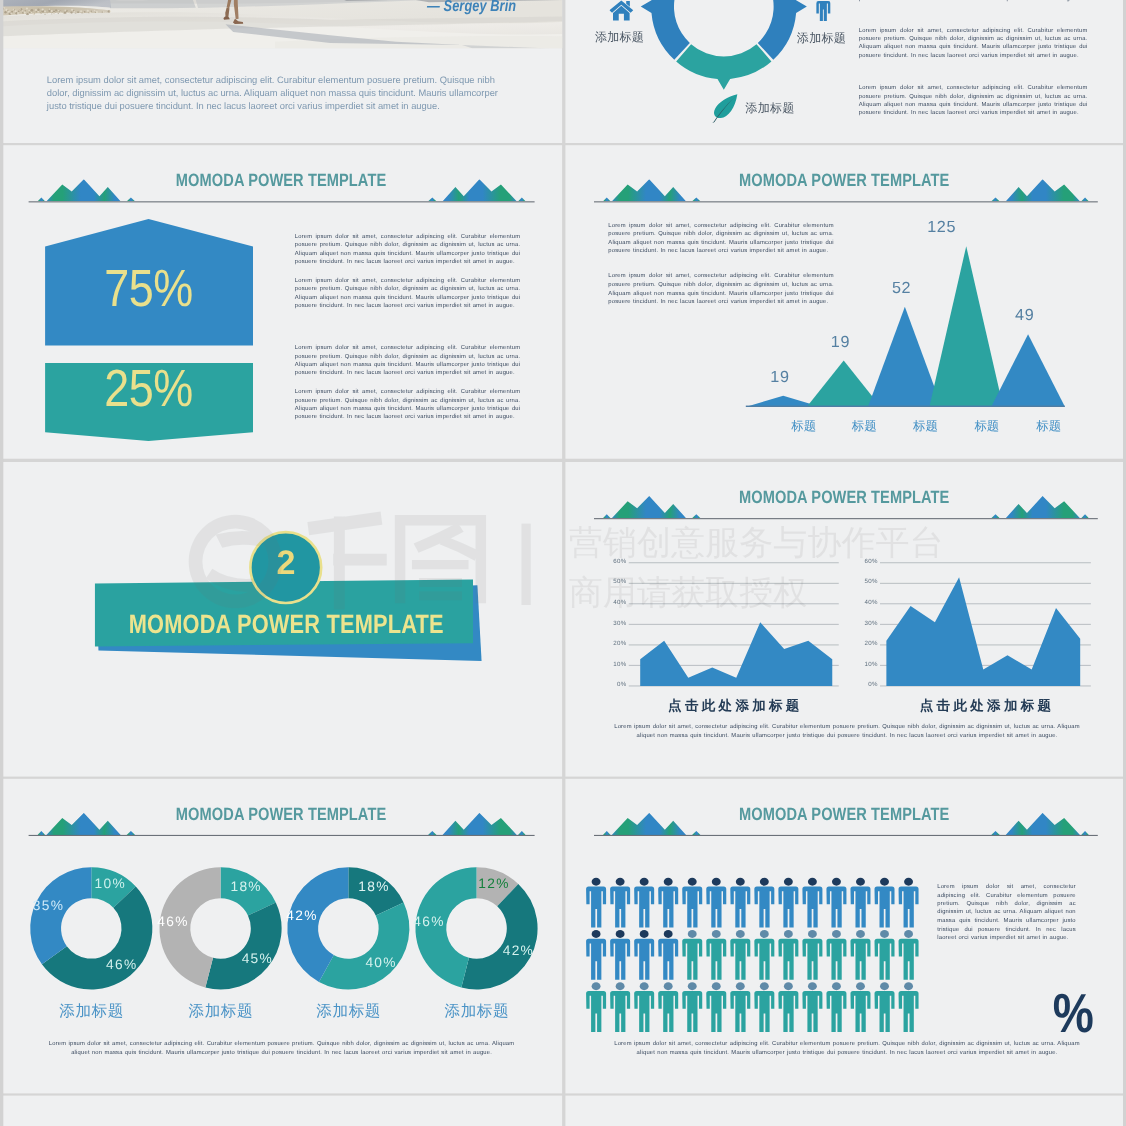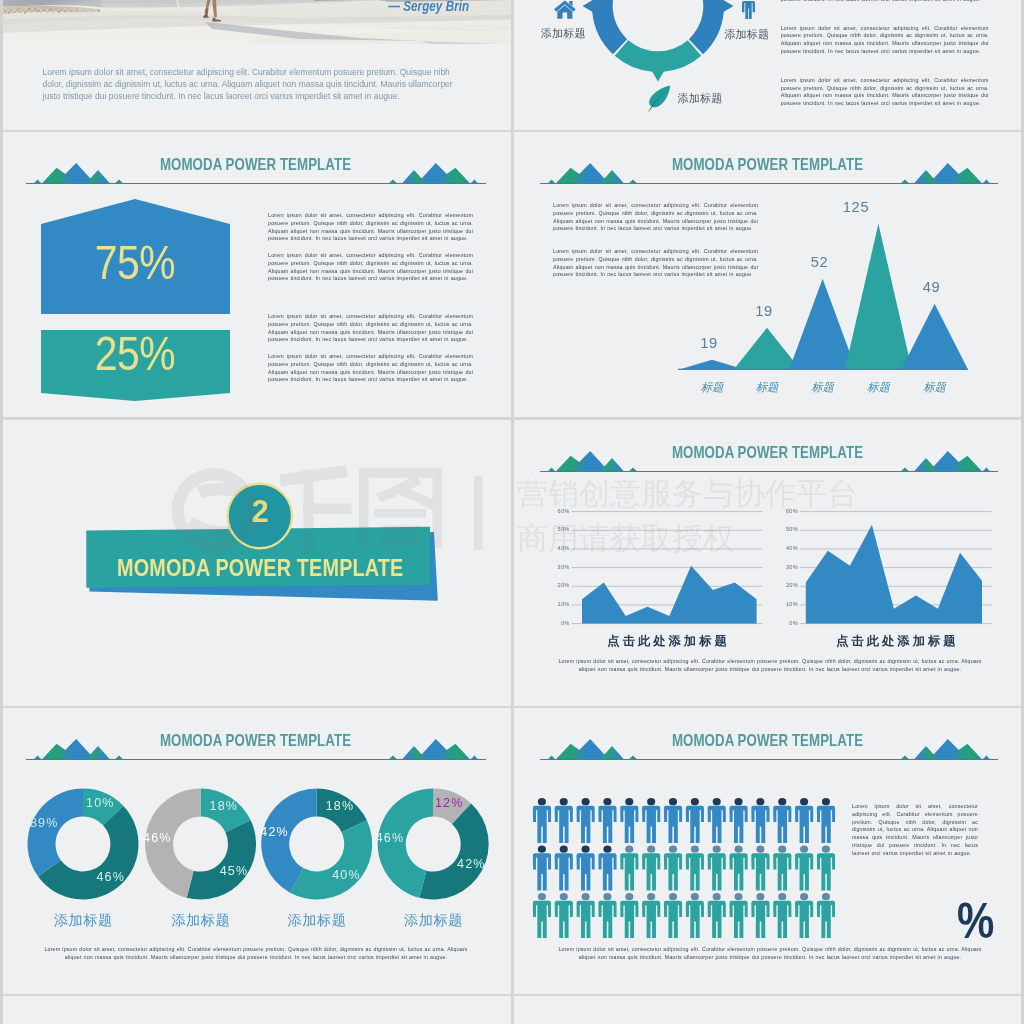--- a/index.html
+++ b/index.html
@@ -29,21 +29,21 @@
      line-height:11.9px;}
 
   
   #s2 .cplab{position:absolute;font-size:11px;color:#4a5663;line-height:1;letter-spacing:.2px;}
 
   
   #s3 .pct{position:absolute;color:#e9e08c;font-size:47.5px;font-weight:300;letter-spacing:-0.5px;text-align:center;line-height:1;transform-origin:center top;transform:scaleX(0.86);}
 
   
   #s4 .vlab{position:absolute;color:#5580a2;font-size:14.7px;font-weight:normal;text-align:center;line-height:1;letter-spacing:.6px;}
-  #s4 .clab{position:absolute;color:#3f8ec4;font-size:11.3px;text-align:center;line-height:1;font-style:italic;}
+  #s4 .clab{position:absolute;color:#3f8ec4;font-size:11.3px;text-align:right;line-height:1;}
 
   
   #s5 .banner-txt{position:absolute;color:#ece48e;font-weight:bold;letter-spacing:.2px;line-height:1;}
   #s5 .num{position:absolute;color:#ecd97b;font-weight:bold;text-align:center;}
 
   
   #s6 .ytick{position:absolute;font-size:5.6px;color:#5d6e7d;text-align:right;letter-spacing:.3px;}
   #s6 .cap{position:absolute;font-size:12.3px;font-weight:bold;color:#243c56;text-align:center;letter-spacing:3.0px;text-indent:3.0px;line-height:1;}
 
   
@@ -485,21 +485,21 @@
         <div class="rule" style="left:26px;width:460.0px;top:50.9px"></div>
         <div class="title">MOMODA POWER TEMPLATE</div>
       </div>
       <svg style="position:absolute;left:0;top:0;width:512px;height:286px" viewBox="0 0 512 286">
         <path d="M83.00 80.50 A55.5 55.5 0 0 1 123.46 98.01 L103.05 117.17 A27.5 27.5 0 0 0 83.00 108.50 Z" fill="#2ba3a0"></path>
         <path d="M123.46 98.01 A55.5 55.5 0 1 1 38.10 168.62 L60.75 152.16 A27.5 27.5 0 1 0 103.05 117.17 Z" fill="#16787d"></path>
         <path d="M38.10 168.62 A55.5 55.5 0 0 1 83.00 80.50 L83.00 108.50 A27.5 27.5 0 0 0 60.75 152.16 Z" fill="#3389c4"></path>
       </svg>
       <div class="dpct" style="left:74.3px;top:89.1px;width:52px;color:#cdf0ec">10%</div>
       <div class="dpct" style="left:84.7px;top:162.5px;width:52px;color:#d6f2ee">46%</div>
-      <div class="dpct" style="left:18.2px;top:109.3px;width:52px;color:#cfe9f8">89%</div>
+      <div class="dpct" style="left:18.2px;top:109.3px;width:52px;color:#cfe9f8">35%</div>
       <div class="dlab cn" style="left:28.0px;top:205.3px;width:110px">添加标题</div>
       <svg style="position:absolute;left:0;top:0;width:512px;height:286px" viewBox="0 0 512 286">
         <path d="M200.50 80.50 A55.5 55.5 0 0 1 250.72 112.37 L225.38 124.29 A27.5 27.5 0 0 0 200.50 108.50 Z" fill="#2ba3a0"></path>
         <path d="M250.72 112.37 A55.5 55.5 0 0 1 186.70 189.76 L193.66 162.64 A27.5 27.5 0 0 0 225.38 124.29 Z" fill="#16787d"></path>
         <path d="M186.70 189.76 A55.5 55.5 0 0 1 200.50 80.50 L200.50 108.50 A27.5 27.5 0 0 0 193.66 162.64 Z" fill="#b3b3b3"></path>
       </svg>
       <div class="dpct" style="left:197.8px;top:92.3px;width:52px;color:#d6f2ee">18%</div>
       <div class="dpct" style="left:208.0px;top:156.7px;width:52px;color:#d6f2ee">45%</div>
       <div class="dpct" style="left:131.3px;top:123.5px;width:52px;color:#ffffff">46%</div>
       <div class="dlab cn" style="left:145.5px;top:205.3px;width:110px">添加标题</div>
@@ -510,21 +510,21 @@
       </svg>
       <div class="dpct" style="left:314.0px;top:92.3px;width:52px;color:#dff3f1">18%</div>
       <div class="dpct" style="left:320.5px;top:160.7px;width:52px;color:#d6f2ee">40%</div>
       <div class="dpct" style="left:248.6px;top:118.2px;width:52px;color:#ffffff">42%</div>
       <div class="dlab cn" style="left:261.7px;top:205.3px;width:110px">添加标题</div>
       <svg style="position:absolute;left:0;top:0;width:512px;height:286px" viewBox="0 0 512 286">
         <path d="M433.20 80.50 A55.5 55.5 0 0 1 471.19 95.54 L452.03 115.95 A27.5 27.5 0 0 0 433.20 108.50 Z" fill="#b3b3b3"></path>
         <path d="M471.19 95.54 A55.5 55.5 0 0 1 419.40 189.76 L426.36 162.64 A27.5 27.5 0 0 0 452.03 115.95 Z" fill="#16787d"></path>
         <path d="M419.40 189.76 A55.5 55.5 0 0 1 433.20 80.50 L433.20 108.50 A27.5 27.5 0 0 0 426.36 162.64 Z" fill="#2ba3a0"></path>
       </svg>
-      <div class="dpct" style="left:423.2px;top:88.6px;width:52px;color:#a21caf">12%</div>
+      <div class="dpct" style="left:423.2px;top:88.6px;width:52px;color:#15803d">12%</div>
       <div class="dpct" style="left:445.3px;top:150.0px;width:52px;color:#d6f2ee">42%</div>
       <div class="dpct" style="left:364.0px;top:123.5px;width:52px;color:#d6f2ee">46%</div>
       <div class="dlab cn" style="left:378.2px;top:205.3px;width:110px">添加标题</div>
       <div class="txt" style="position:absolute;left:39px;top:238px;width:434px;text-align:center">Lorem ipsum dolor sit amet, consectetur adipiscing elit. Curabitur elementum posuere pretium. Quisque nibh dolor, dignissim ac dignissim ut, luctus ac urna. Aliquam aliquet non massa quis tincidunt. Mauris ullamcorper justo tristique dui posuere tincidunt. In nec lacus laoreet orci varius imperdiet sit amet in augue.</div>
     </div>
 <div class="slide" id="s8" style="left:514px;top:708px;width:507px;height:286px">
       <div class="hdr">
         <svg class="mtn" style="left:34.1px;top:30.8px" width="89.0" height="20.20" viewBox="0 0 89 20.2" preserveAspectRatio="none">
           <defs>
             <linearGradient id="mgL8" x1="0" y1="0" x2="1" y2="0">

